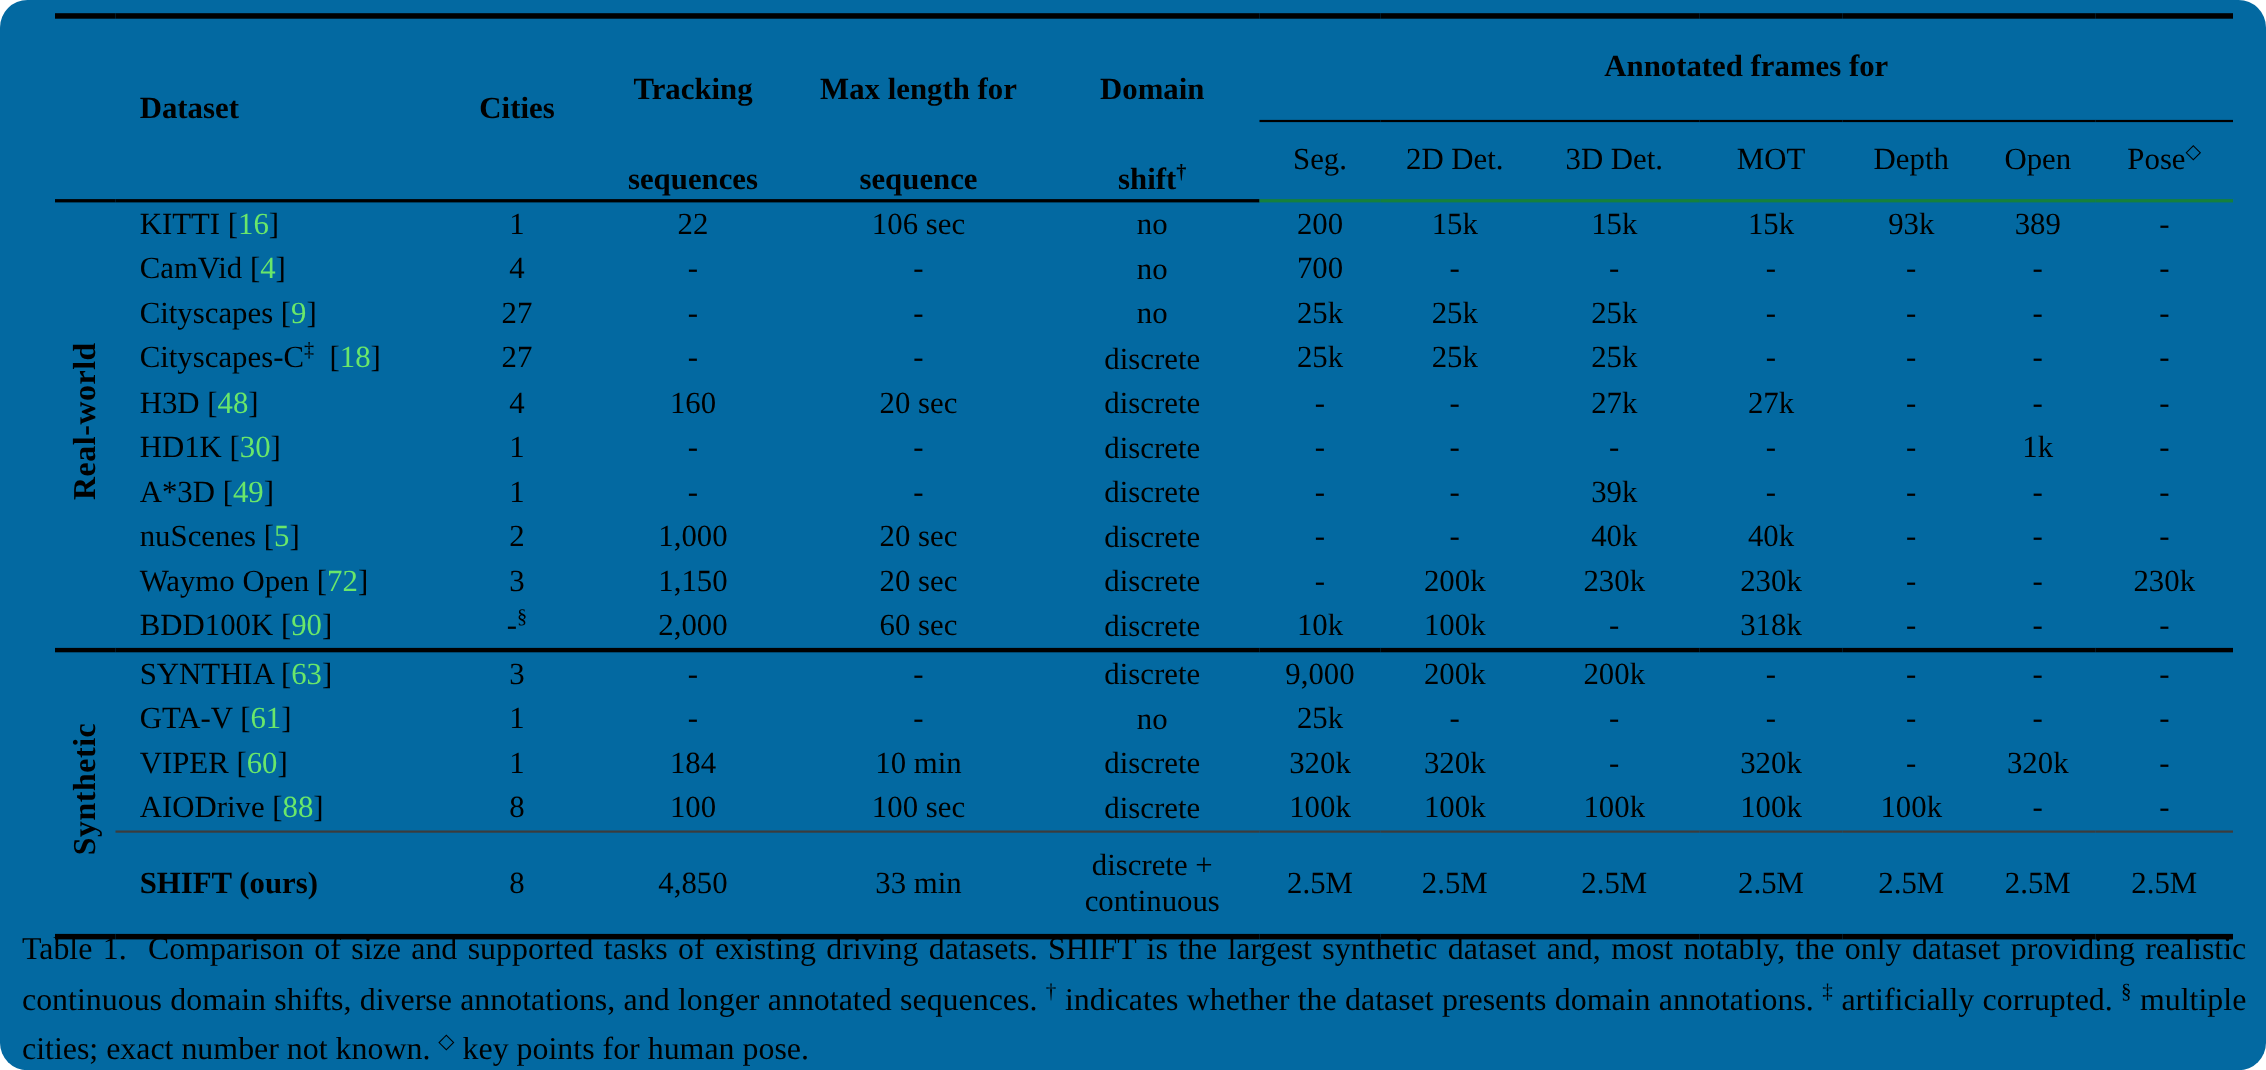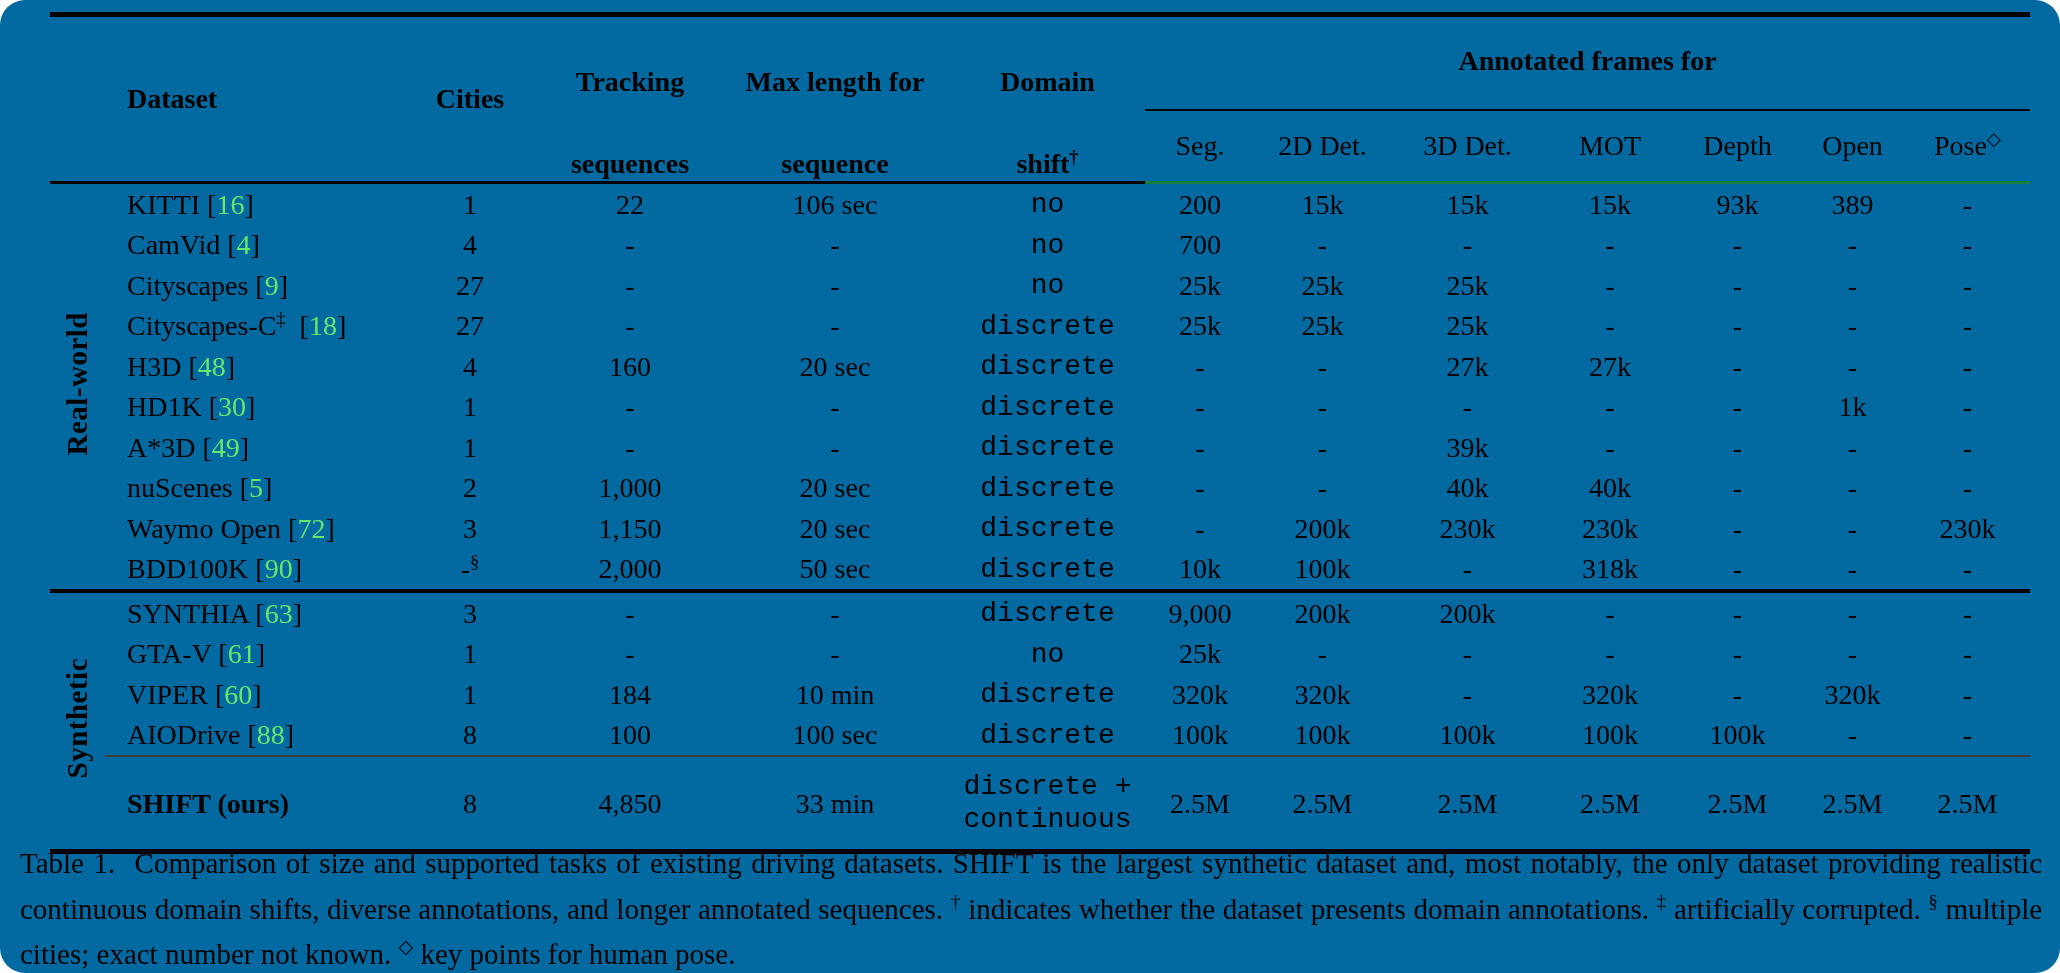--- a/index.html
+++ b/index.html
@@ -33,21 +33,21 @@
   .rot{
     display:inline-block;writing-mode:vertical-rl;transform:rotate(180deg);
     font-weight:bold;font-size:29px;letter-spacing:0.5px;line-height:1;
   }
   .sec-top{border-top:4px solid #000;}
   tr.shift-row td{height:92px;}
   td.shift-top{border-top:2px solid #3c3c3c;}
   .bold{font-weight:bold;text-align:right;}
   .cite{color:var(--green,#6ae76a);}
   sup.mark{font-size:66%;line-height:0;}
-  td.c-domain{line-height:1.18;font-family:Liberation Mono, monospace;}
+  td.c-domain{line-height:1.18;}
   
   .caption{
     position:absolute;left:20px;right:18px;top:812px;
     font-size:29px;line-height:45.5px;text-align:justify;
   }
   .cap-label{margin-right:10px;}
   .caption sup{font-size:66%;line-height:0;}
 </style>
 </head>
 <body>
@@ -224,21 +224,21 @@
             <td>230k</td>
             <td>230k</td>
             <td>-</td>
             <td>-</td>
             <td>230k</td>
           </tr>
           <tr>
             <td class="c-name"><span>BDD100K</span> [<span class="cite">90</span>]</td>
             <td>-<sup class="mark">§</sup></td>
             <td>2,000</td>
-            <td>50 sec</td>
+            <td>60 sec</td>
             <td class="c-domain">discrete</td>
             <td>10k</td>
             <td>100k</td>
             <td>-</td>
             <td>318k</td>
             <td>-</td>
             <td>-</td>
             <td>-</td>
           </tr>
           <tr>

